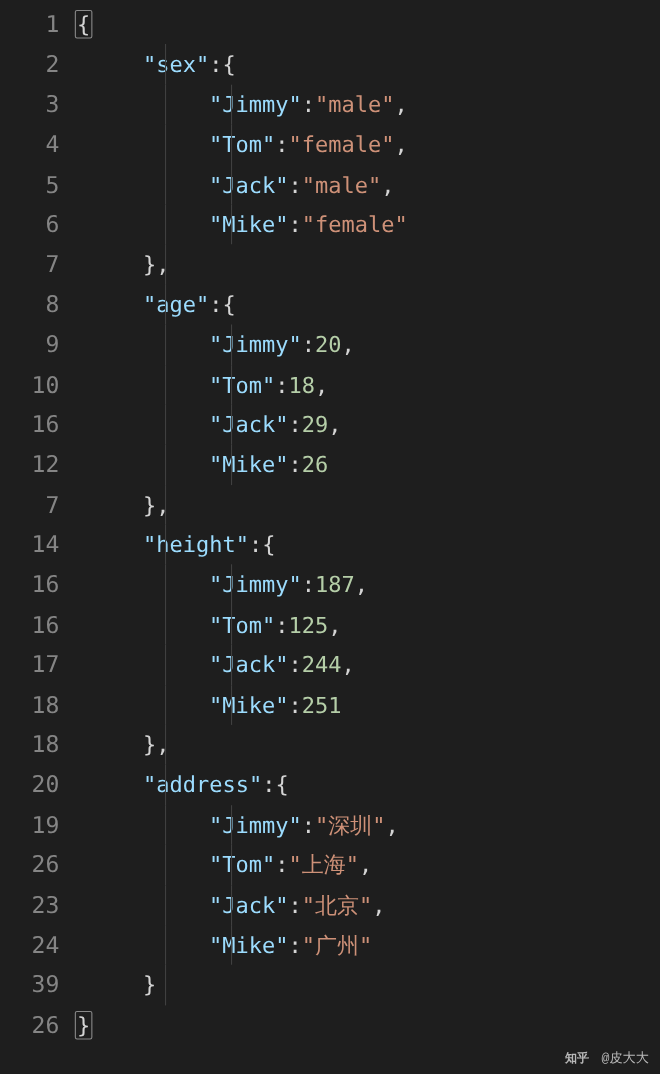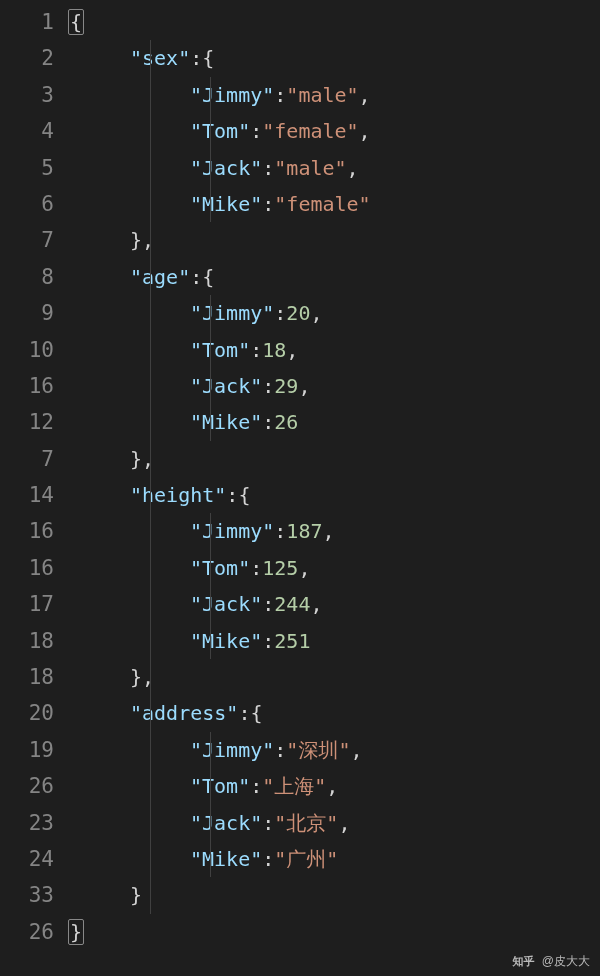--- a/index.html
+++ b/index.html
@@ -66,21 +66,21 @@
     .number { color: #b5cea8; }
     .ind1 { padding-left: 60px; }
     .ind2 { padding-left: 120px; }
     .ind0 { padding-left: 0; }
     .watermark {
       position: absolute;
       bottom: 6px;
       right: 10px;
       color: #b8b8b8;
       font-size: 12px;
-      font-family: Liberation Sans, sans-serif;
+      font-family: Liberation Mono, monospace;
     }
     .zhihu-logo {
       display: inline-block;
       color: #b8b8b8;
       font-weight: bold;
       font-size: 11px;
       margin-right: 4px;
       vertical-align: middle;
     }
   </style>
@@ -106,21 +106,21 @@
     <div class="line-num">16</div>
     <div class="line-num">16</div>
     <div class="line-num">17</div>
     <div class="line-num">18</div>
     <div class="line-num">18</div>
     <div class="line-num">20</div>
     <div class="line-num">19</div>
     <div class="line-num">26</div>
     <div class="line-num">23</div>
     <div class="line-num">24</div>
-    <div class="line-num">33</div>
+    <div class="line-num">39</div>
     <div class="line-num">26</div>
   </div>
 
   <div class="code">
     <div class="code-line ind0"><span class="brace-highlight">{</span></div>
 
     <div class="code-line ind1"><span class="indent-guide" style="left:80px"></span><span class="key">"sex"</span><span class="colon">:</span><span class="brace">{</span></div>
 
     <div class="code-line ind2"><span class="indent-guide" style="left:80px"></span><span class="indent-guide" style="left:140px"></span><span class="key">"Jimmy"</span><span class="colon">:</span><span class="string">"male"</span><span class="comma">,</span></div>
 

